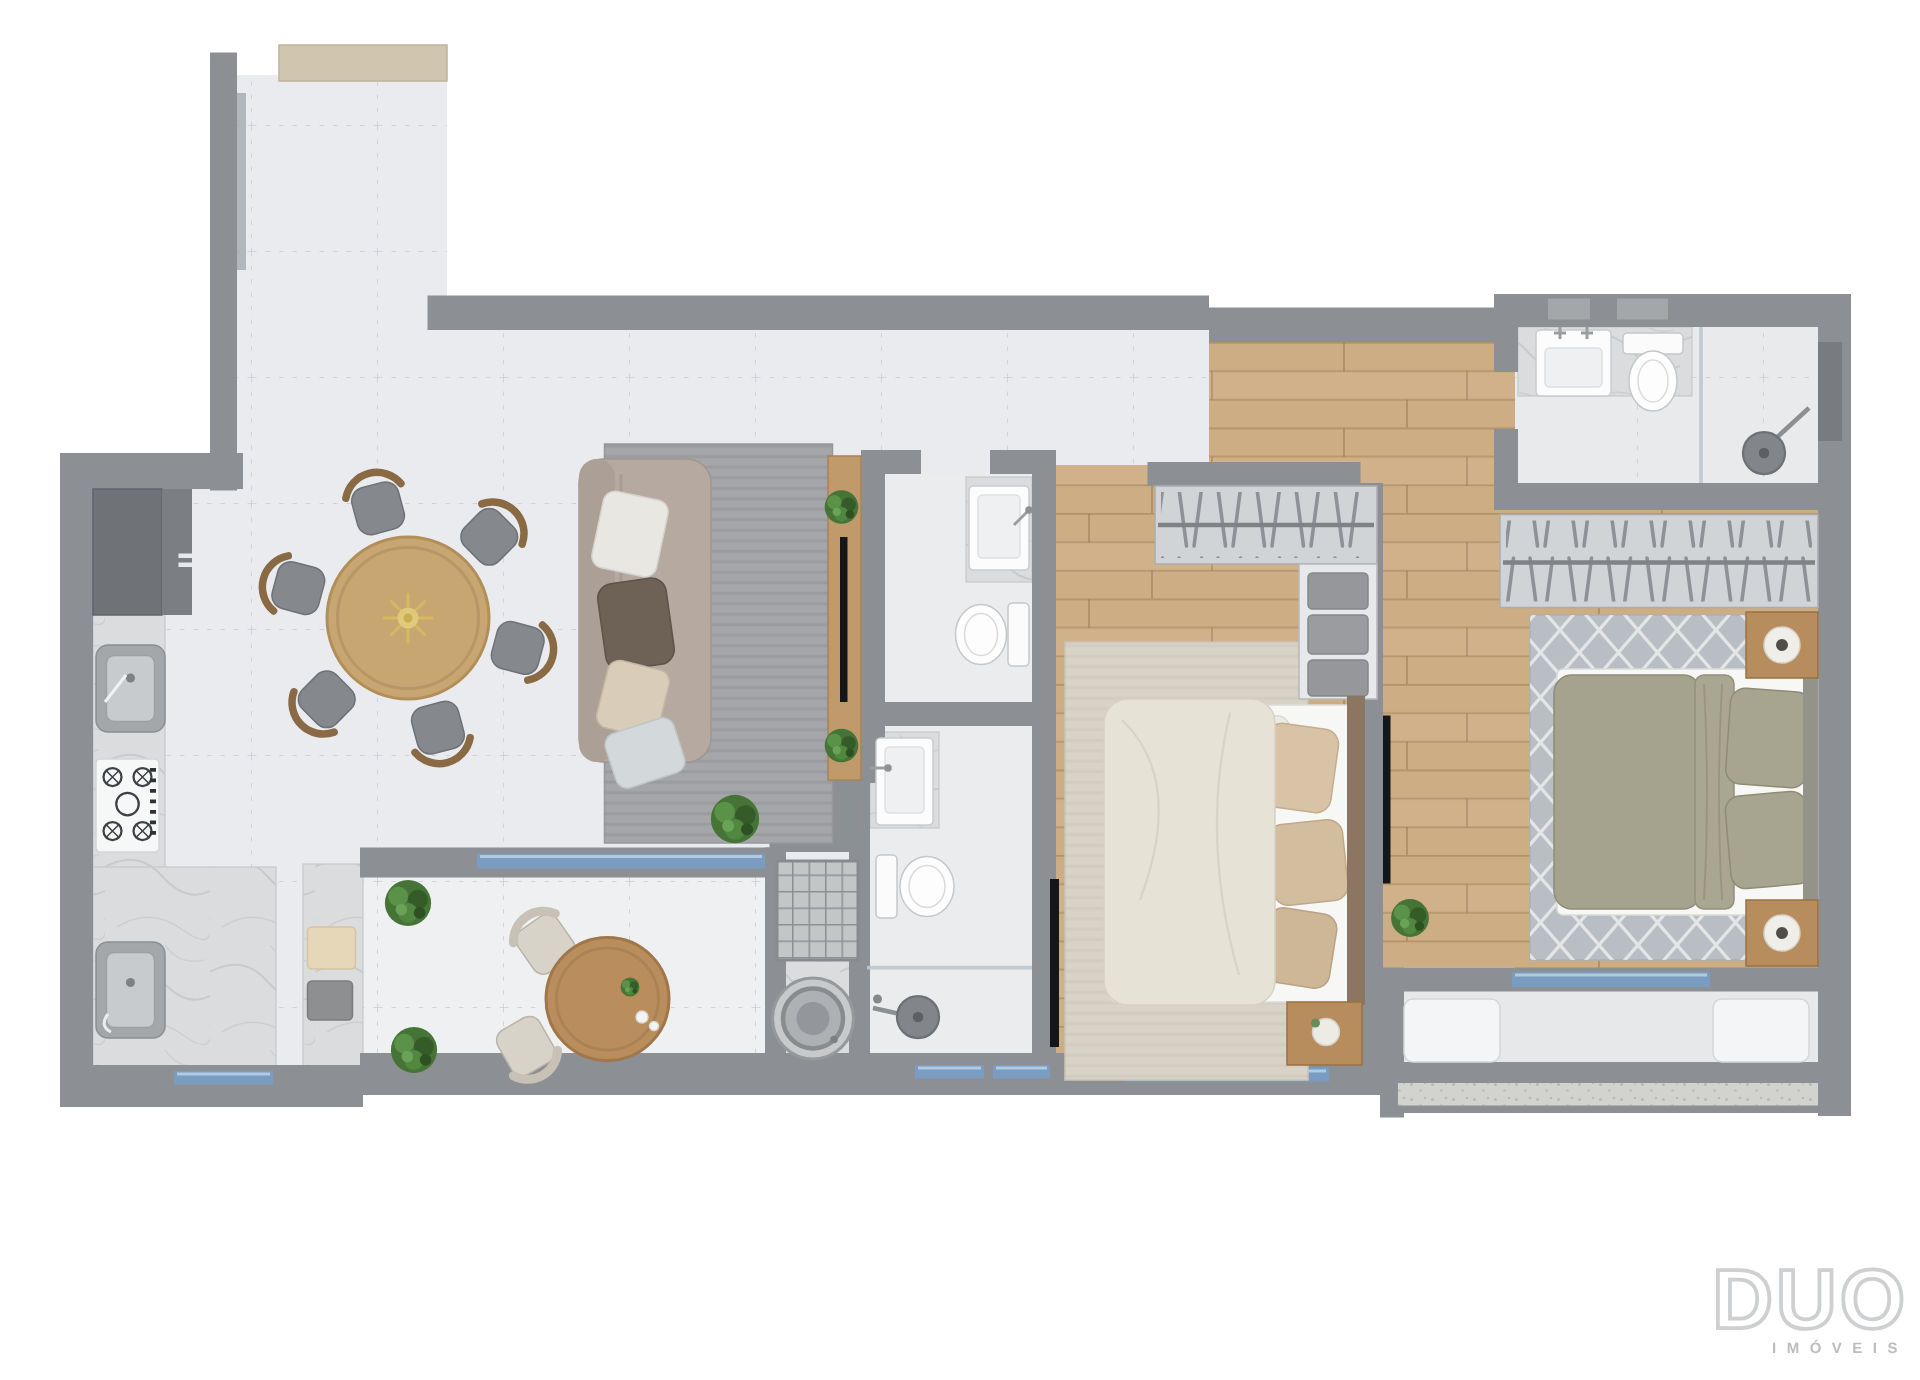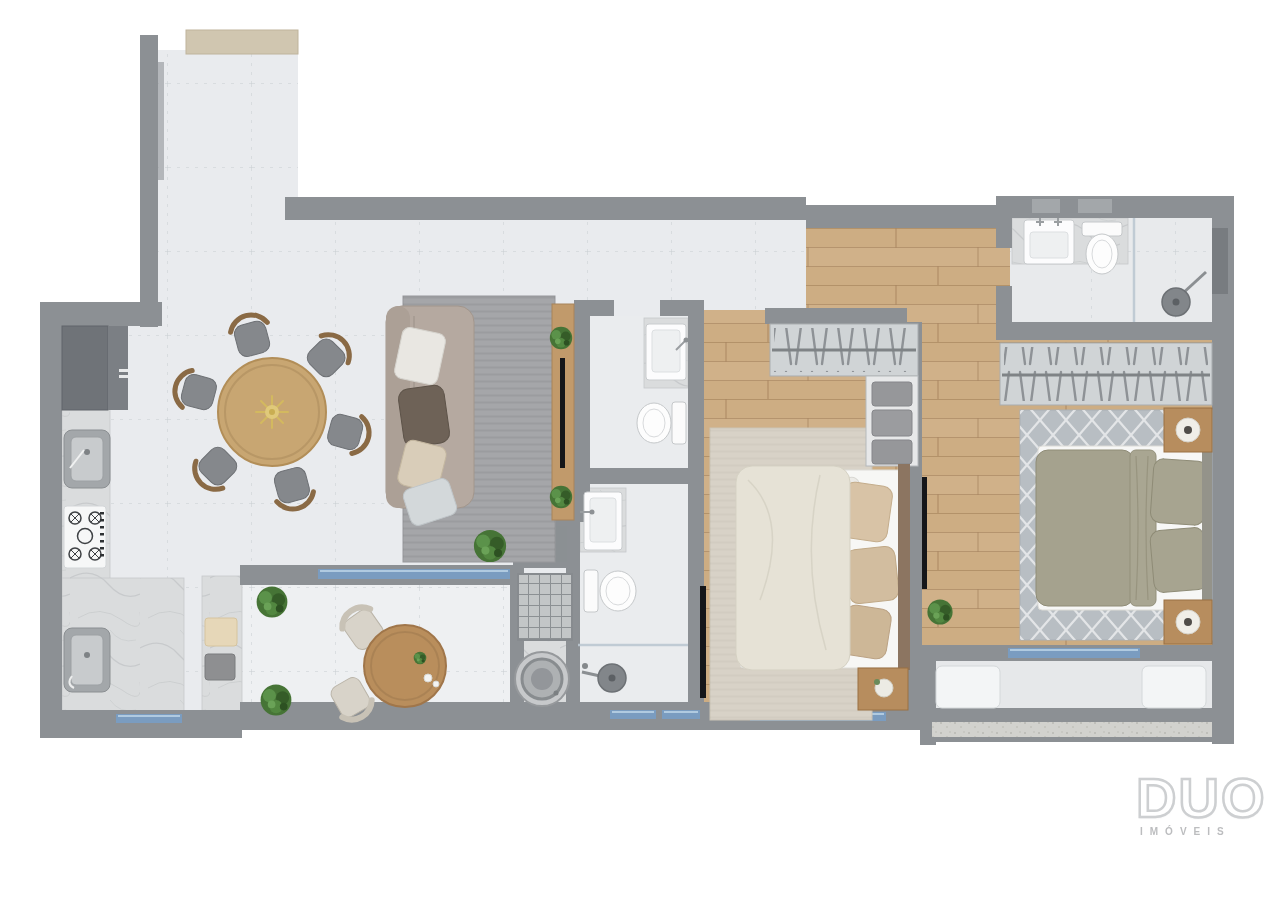--- a/index.html
+++ b/index.html
@@ -1,19 +1,19 @@
 <!DOCTYPE html>
 <html><head>
 <meta charset="utf-8">
 <style>
   html,body{margin:0;padding:0;background:#ffffff;}
   body{font-family:"Liberation Sans", sans-serif;}
   #stage{position:relative;width:1280px;height:920px;background:#ffffff;overflow:hidden;}
   #plan-svg{position:absolute;left:0;top:0;width:1280px;height:920px;}
-  #logo{position:absolute;left:1136px;top:770px;width:136px;text-align:left;}
+  #logo{position:absolute;left:1136px;top:838px;width:136px;text-align:right;}
   .logo-mark{
     display:block;
     font-size:56px;font-weight:800;letter-spacing:2px;line-height:1;
     color:#ffffff;
     -webkit-text-stroke:2.5px #cdcfd1;
     text-shadow:0 1px 2px rgba(0,0,0,0.10);
     font-family:"Liberation Sans", sans-serif;
   }
   .logo-sub{
     display:block;padding-left:4px;

